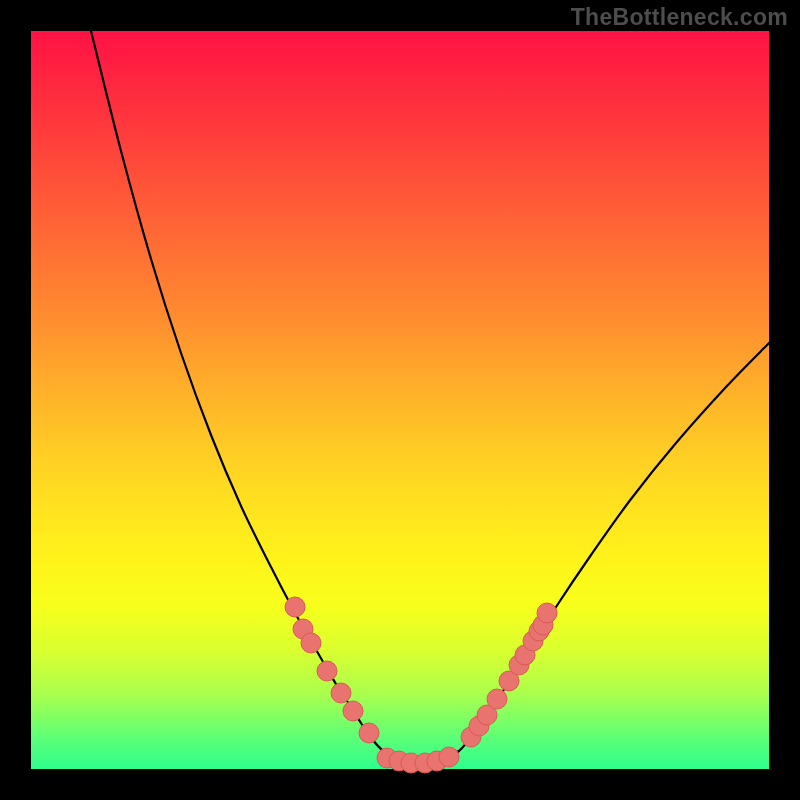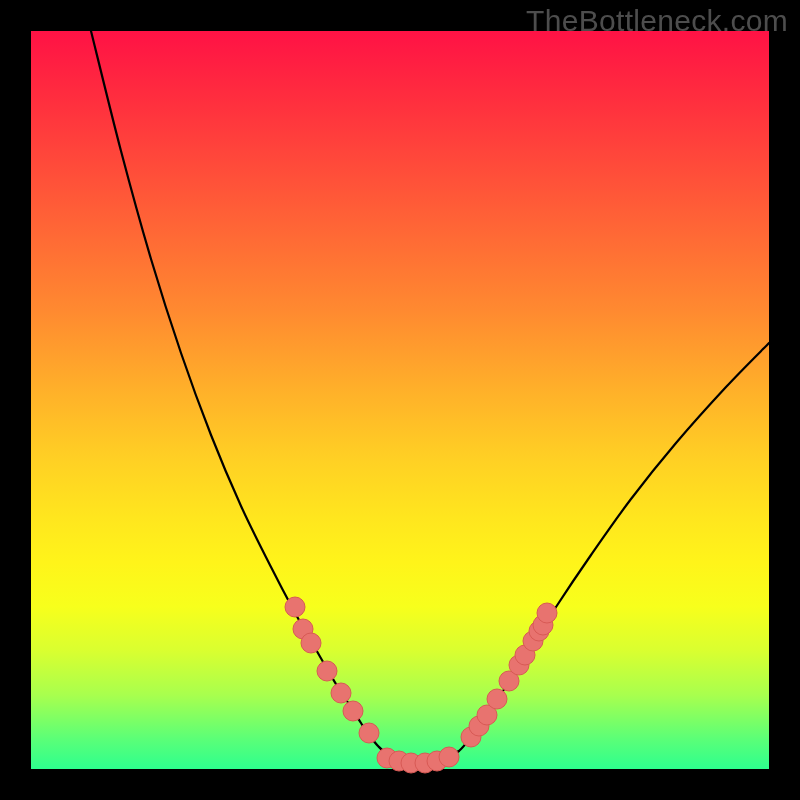--- a/index.html
+++ b/index.html
@@ -39,22 +39,22 @@
       #a8ff4e 90%,
       #5aff78 96%,
       #2eff8e 100%
     );
   }
   .watermark {
     position: absolute;
     top: 4px;
     right: 12px;
     color: #4d4d4d;
-    font-size: 30px;
-    font-weight: 400;
+    font-size: 23px;
+    font-weight: 700;
     letter-spacing: 0.3px;
     user-select: none;
   }
   svg.curves {
     position: absolute;
     left: 31px;
     top: 31px;
     width: 738px;
     height: 738px;
     overflow: visible;

